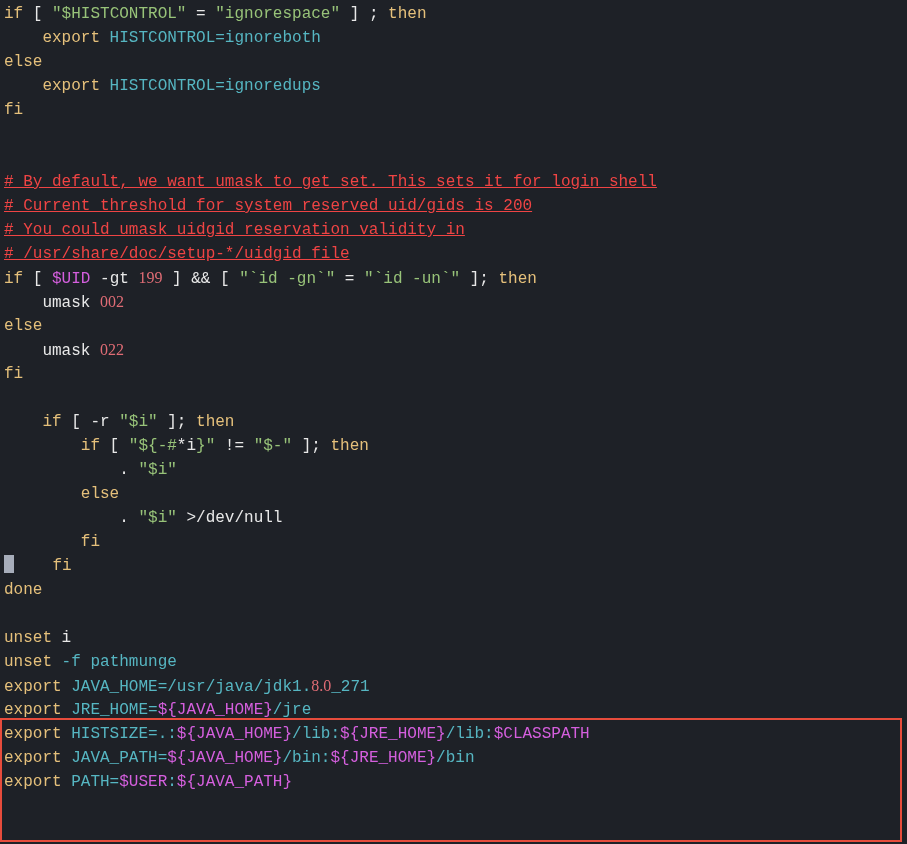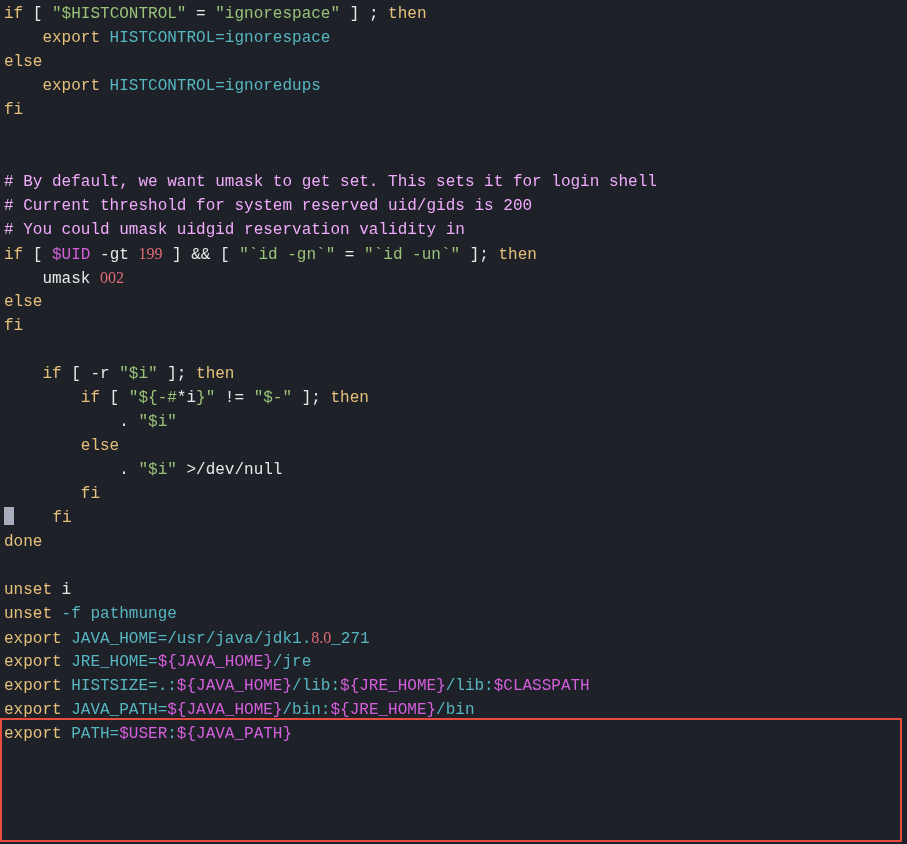--- a/index.html
+++ b/index.html
@@ -20,21 +20,21 @@
   }
   .line {
     white-space: pre;
     height: 24px;
   }
   .kw-yellow { color: #e5c07b; }
   .kw-teal { color: #56b6c2; }
   .str { color: #98c379; }
   .var { color: #d55fde; }
   .num { color: #e06c75; font-family: Liberation Serif, serif; }
-  .comment { color: #f0abfc; font-style: normal; }
+  .comment { color: #ef4444; font-style: normal; text-decoration: underline; }
   .white { color: #e8e8e8; }
   .pink { color: #d55fde; margin-top: 40px; }
   .cursor {
     display: inline-block;
     background: #a7adba;
     width: 10px;
     height: 18px;
     vertical-align: text-bottom;
     margin-bottom:2px;
   }
@@ -46,32 +46,34 @@
     width: 898px;
     top: 718px;
     height: 120px;
   }
 </style>
 </head>
 <body>
 
 <div class="editor">
 <div class="line"><span class="kw-yellow">if</span><span class="white"> [ </span><span class="str">"$HISTCONTROL"</span><span class="white"> = </span><span class="str">"ignorespace"</span><span class="white"> ] ; </span><span class="kw-yellow">then</span></div>
-<div class="line"><span>    </span><span class="kw-yellow">export</span><span class="kw-teal"> HISTCONTROL=ignorespace</span></div>
+<div class="line"><span>    </span><span class="kw-yellow">export</span><span class="kw-teal"> HISTCONTROL=ignoreboth</span></div>
 <div class="line"><span class="kw-yellow">else</span></div>
 <div class="line"><span>    </span><span class="kw-yellow">export</span><span class="kw-teal"> HISTCONTROL=ignoredups</span></div>
 <div class="line"><span class="kw-yellow">fi</span></div>
 <div class="line"><span> </span></div>
 <div class="line"><span> </span></div>
 <div class="line"><span class="comment"># By default, we want umask to get set. This sets it for login shell</span></div>
 <div class="line"><span class="comment"># Current threshold for system reserved uid/gids is 200</span></div>
 <div class="line"><span class="comment"># You could umask uidgid reservation validity in</span></div>
+<div class="line"><span class="comment"># /usr/share/doc/setup-*/uidgid file</span></div>
 <div class="line"><span class="kw-yellow">if</span><span class="white"> [ </span><span class="var">$UID</span><span class="white"> -gt </span><span class="num">199</span><span class="white"> ] &amp;&amp; [ </span><span class="str">"`id -gn`"</span><span class="white"> = </span><span class="str">"`id -un`"</span><span class="white"> ]; </span><span class="kw-yellow">then</span></div>
 <div class="line"><span class="white">    umask </span><span class="num">002</span></div>
 <div class="line"><span class="kw-yellow">else</span></div>
+<div class="line"><span class="white">    umask </span><span class="num">022</span></div>
 <div class="line"><span class="kw-yellow">fi</span></div>
 <div class="line"><span> </span></div>
 <div class="line"><span>    </span><span class="kw-yellow">if</span><span class="white"> [ -r </span><span class="str">"$i"</span><span class="white"> ]; </span><span class="kw-yellow">then</span></div>
 <div class="line"><span>        </span><span class="kw-yellow">if</span><span class="white"> [ </span><span class="str">"${-#</span><span class="white">*i</span><span class="str">}"</span><span class="white"> != </span><span class="str">"$-"</span><span class="white"> ]; </span><span class="kw-yellow">then</span></div>
 <div class="line"><span class="white">            . </span><span class="str">"$i"</span></div>
 <div class="line"><span>        </span><span class="kw-yellow">else</span></div>
 <div class="line"><span class="white">            . </span><span class="str">"$i"</span><span class="white"> &gt;/dev/null</span></div>
 <div class="line"><span>        </span><span class="kw-yellow">fi</span></div>
 <div class="line"><span class="cursor"></span><span>    </span><span class="kw-yellow">fi</span></div>
 <div class="line"><span class="kw-yellow">done</span></div>

